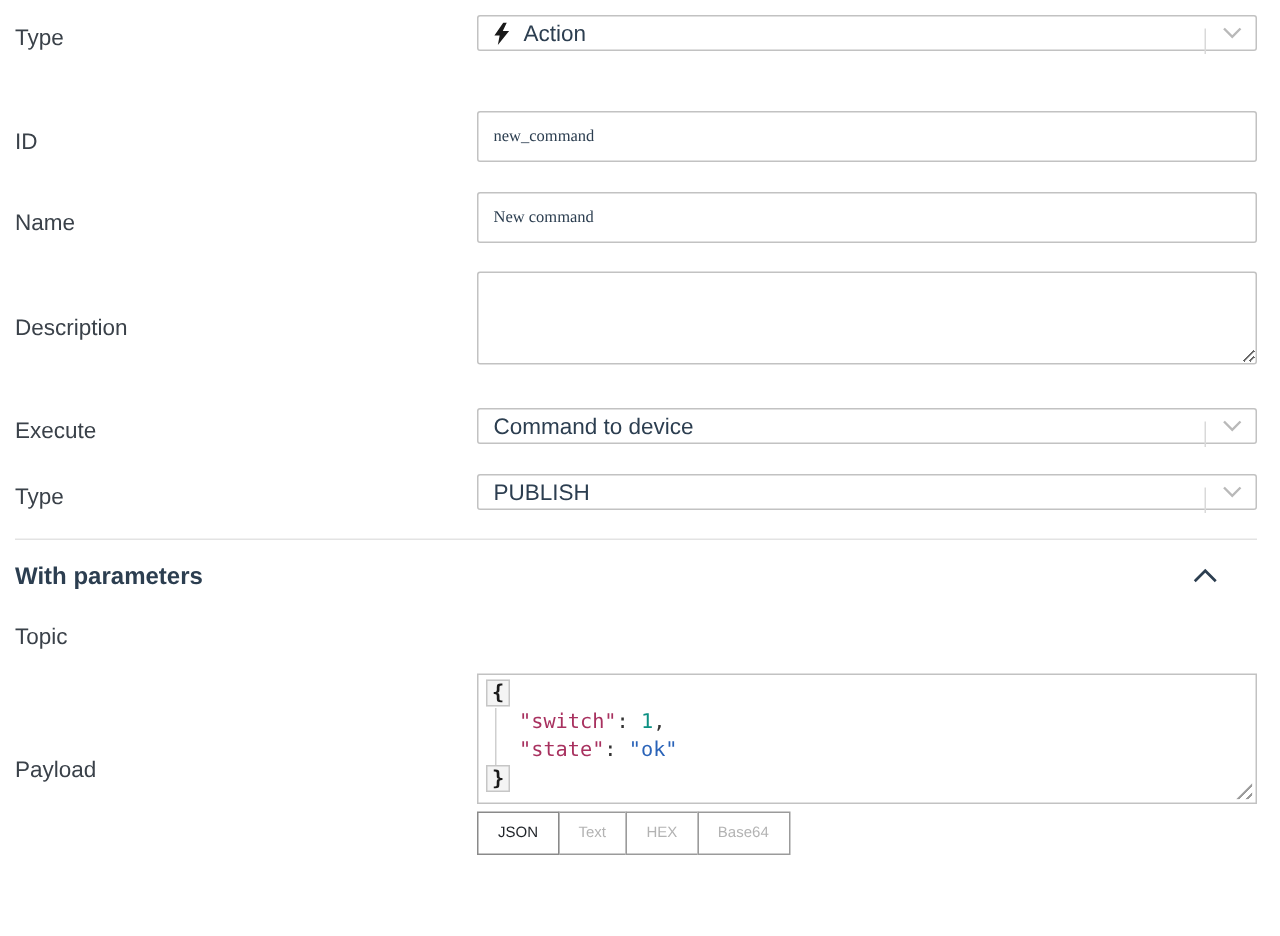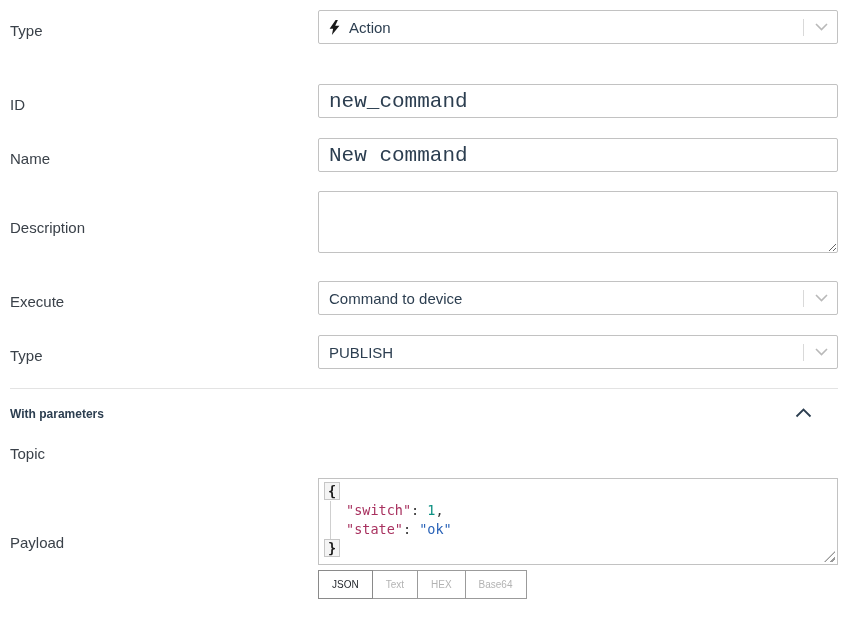--- a/index.html
+++ b/index.html
@@ -16,30 +16,30 @@
   .lbl {
     width: 280px; flex-shrink: 0;
     font-size: 15px; color: #3a4149;
     padding-top: 7px;
   }
   .ctl { flex: 1; min-width: 0; position: relative; }
 
   .txt-input {
     width: 100%; height: 34px;
     border: 1px solid #c2c2c2; border-radius: 2px;
-    padding: 0 10px; font-size: 21px; color: #2c3e50;
-    font-family: Liberation Mono, monospace;
+    padding: 0 10px; font-size: 11px; color: #2c3e50;
+    font-family: Liberation Serif, serif;
     background: #fff; outline: none;
   }
   textarea.txt-input {
     height: 62px; padding: 6px 10px; resize: both; line-height: 1.3;
   }
 
   .select {
-    position: relative; width: 100%; height: 34px;
+    position: relative; width: 100%; height: 24px;
     border: 1px solid #c2c2c2; border-radius: 2px;
     background: #fff; display: flex; align-items: center;
     padding: 0 44px 0 10px; cursor: pointer;
     font-size: 15px; color: #2c3e50;
   }
   .sel-divider {
     position: absolute; right: 33px; top: 8px;
     width: 1px; height: 17px; background: #d9d9d9;
   }
   .sel-caret {
@@ -54,21 +54,21 @@
   .mb-desc { margin-bottom: 24px; }
   .mb-exec { margin-bottom: 20px; }
   .mb-send { margin-bottom: 19px; }
 
   .divider { border: none; border-top: 1px solid #e3e3e3; margin: 0 0 15px 0; }
 
   .section-head {
     display: flex; align-items: center; justify-content: space-between;
     margin-bottom: 15px;
   }
-  .section-title { font-size: 12px; font-weight: bold; color: #2c3e50; }
+  .section-title { font-size: 16px; font-weight: bold; color: #2c3e50; }
   .collapse-btn {
     background: none; border: none; cursor: pointer;
     padding: 2px 6px; margin-right: 20px; display: flex; align-items: center;
   }
   .mb-topic { margin-bottom: 16px; }
 
   .code-editor {
     position: relative; width: 100%; height: 87px;
     border: 1px solid #c2c2c2; background: #fff;
     font-family: "DejaVu Sans Mono", monospace;

